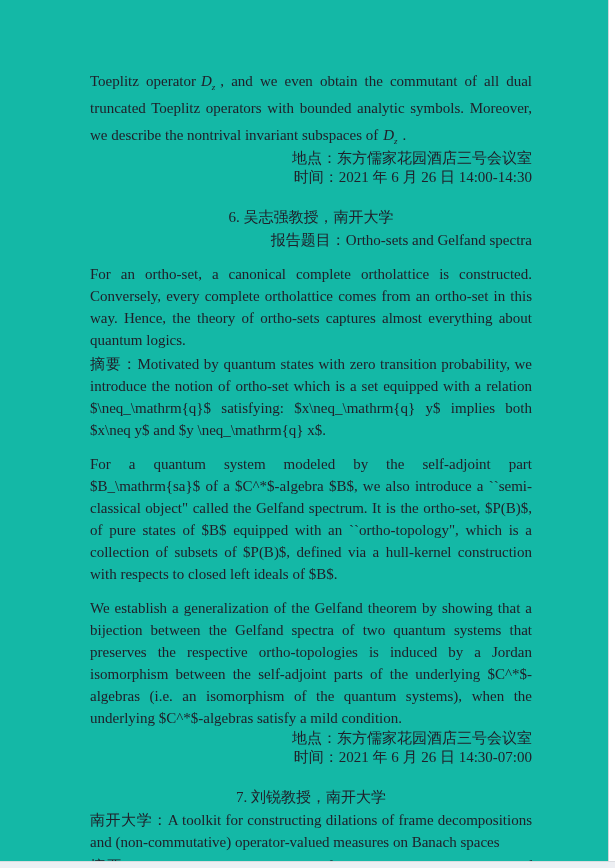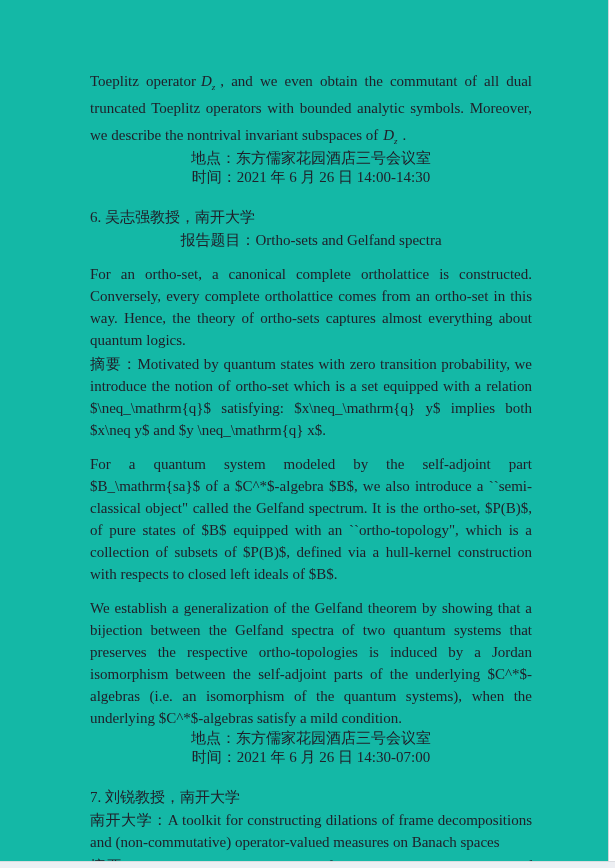--- a/index.html
+++ b/index.html
@@ -57,30 +57,30 @@
   }
   .para.spaced {
     margin-top: 12px;
   }
   .para.tight {
     margin-top: 2px;
   }
   .line {
     margin: 0;
     line-height: 19px;
-    text-align: center;
+    text-align: right;
   }
   .line.title {
     margin-top: 2px;
     line-height: 22px;
   }
   .heading {
     margin: 20px 0 0 0;
     line-height: 20px;
-    text-align: left;
+    text-align: center;
   }
   .math {
     font-style: italic;
     margin: 0 5px;
     white-space: nowrap;
   }
   .math i {
     font-style: italic;
   }
   .math sub {

